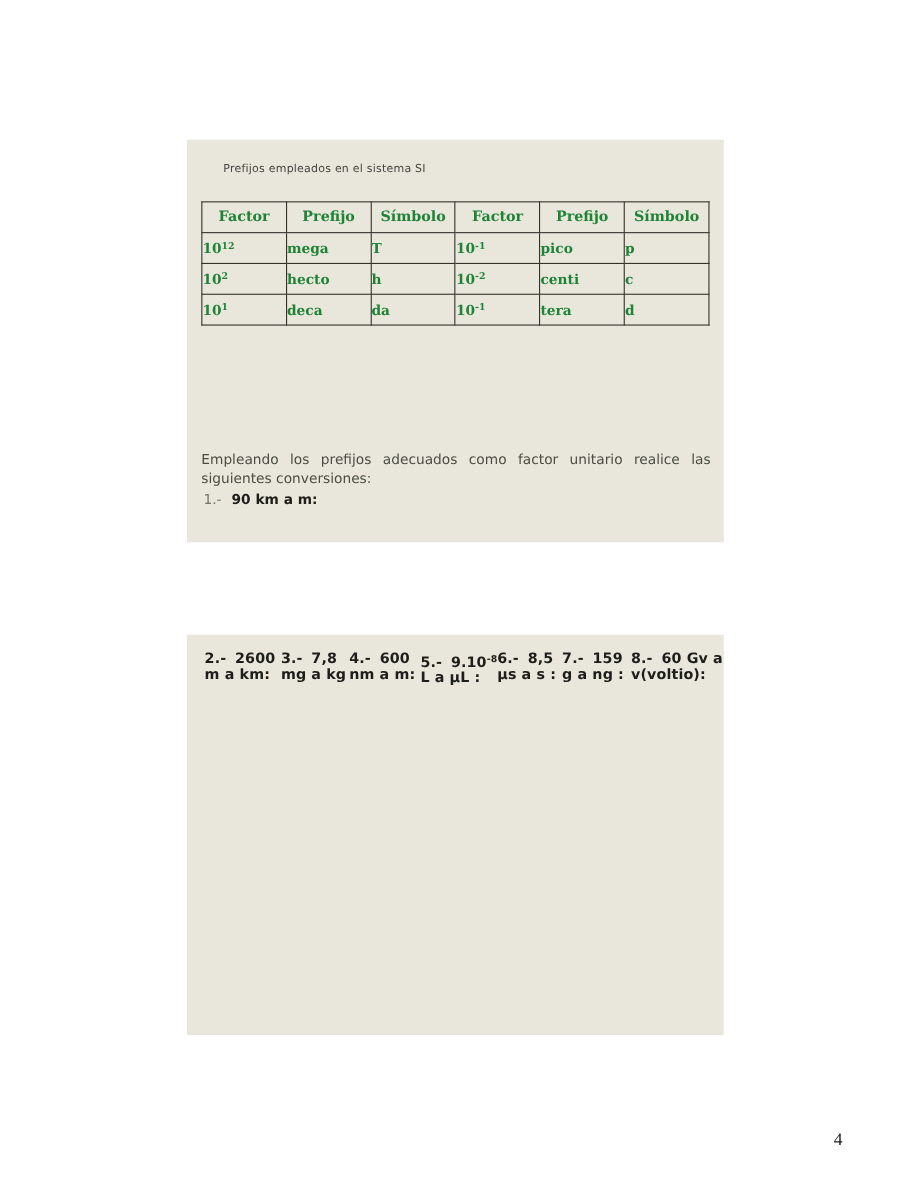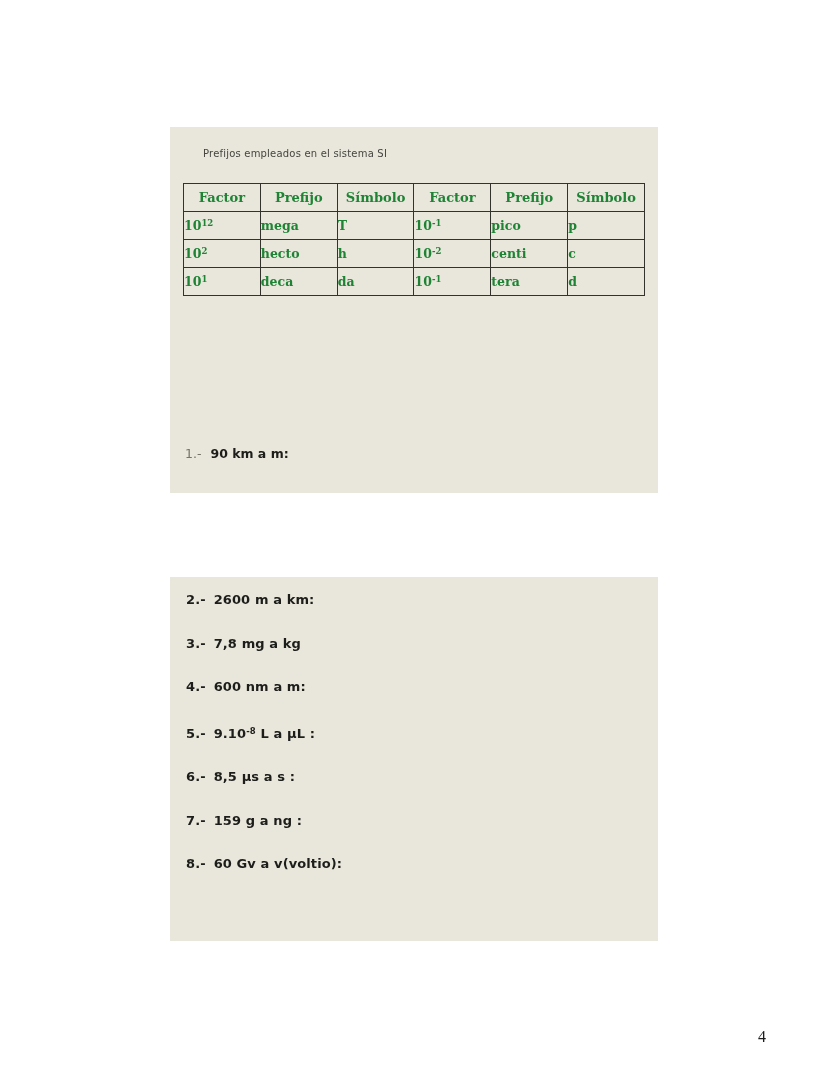--- a/index.html
+++ b/index.html
@@ -80,21 +80,21 @@
     font-weight: normal;
     margin-right: 9px;
   }
   .exercise-1 .ex-text { font-weight: bold; margin-top: 22px; }
 
   .exercise-list {
     position: absolute;
     left: 16px;
     top: 16px;
     display: flex;
-    flex-direction: column;
+    flex-direction: row;
     row-gap: 29.5px;
   }
   .exercise-line {
     font-size: 13px;
     font-weight: bold;
     color: #1d1d1a;
     line-height: 14px;
     letter-spacing: 0.1px;
   }
   .exercise-line .ex-label { margin-right: 8px; }
@@ -153,20 +153,21 @@
           <td><span>10</span><sup>1</sup></td>
           <td>deca</td>
           <td>da</td>
           <td><span>10</span><sup>-1</sup></td>
           <td>tera</td>
           <td>d</td>
         </tr>
       </tbody>
     </table>
 
+    <div class="instructions">Empleando los prefijos adecuados como factor unitario realice las siguientes conversiones:</div>
 
     <div class="exercise-1">
       <span class="ex-label">1.-</span><span class="ex-text">90 km a m:</span>
     </div>
   </div>
 
   <div class="panel panel-2">
     <div class="exercise-list">
 
       <div class="exercise-line">

